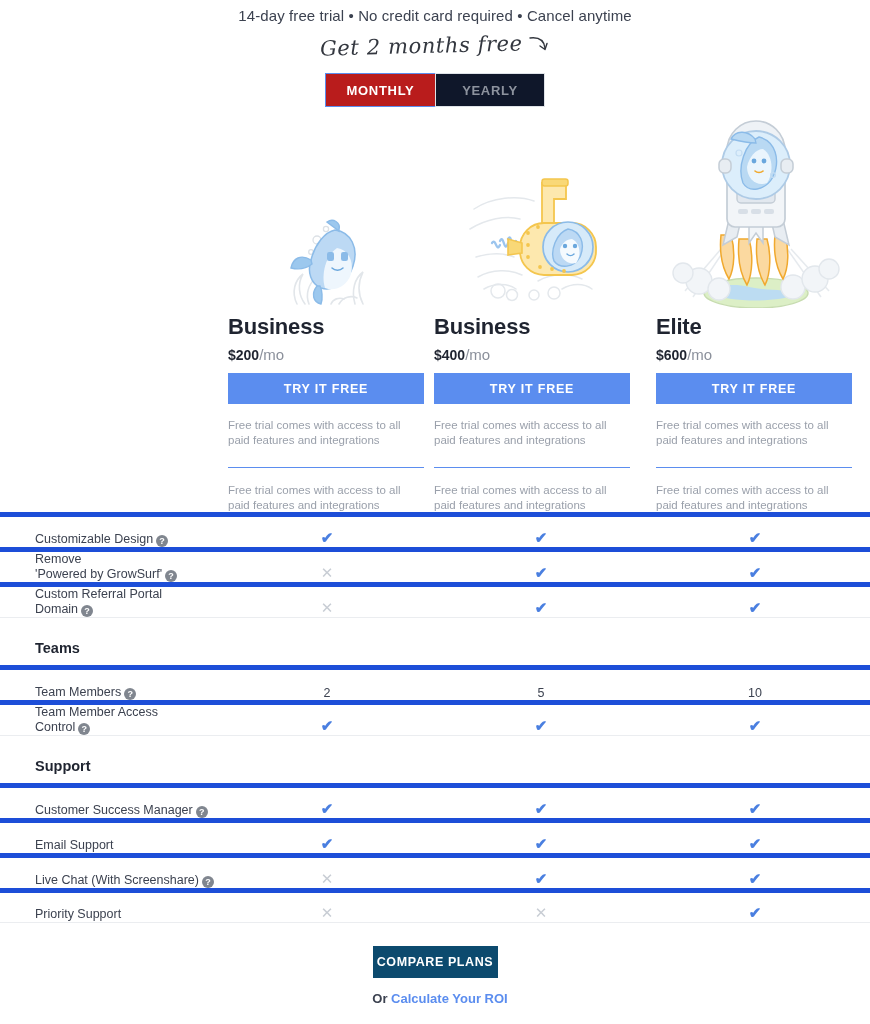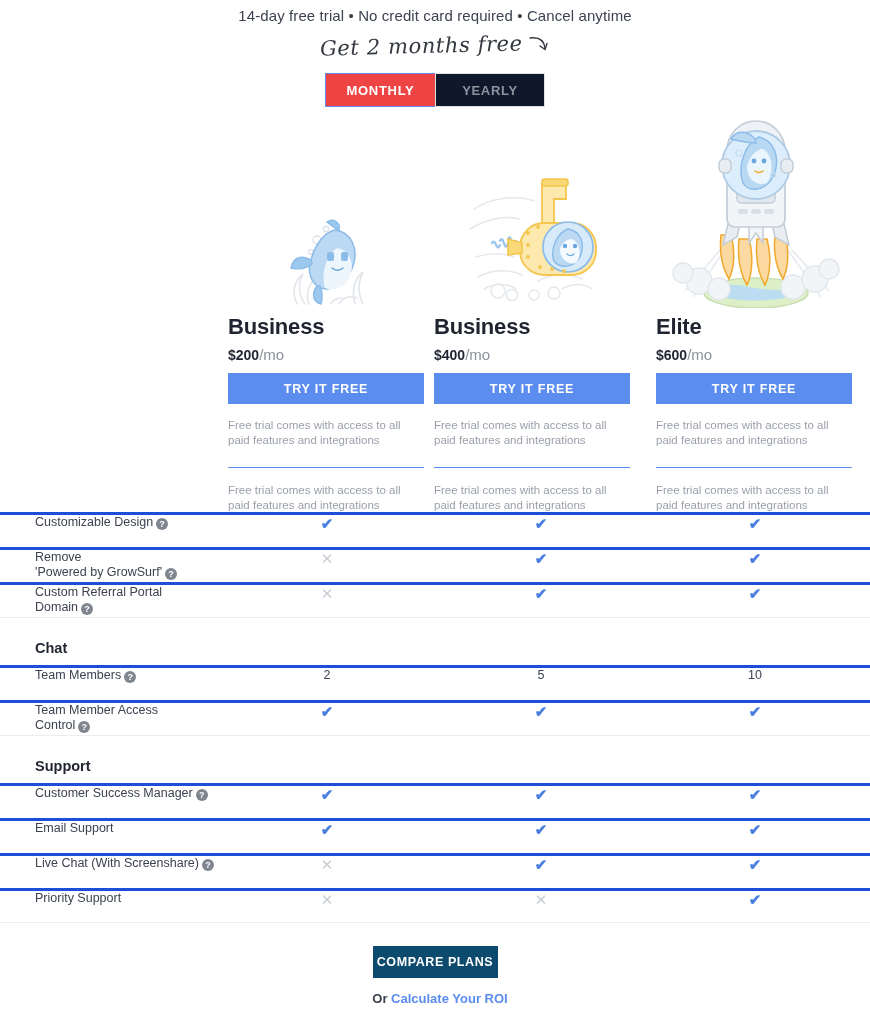--- a/index.html
+++ b/index.html
@@ -55,21 +55,21 @@
     letter-spacing: .7px;
     display: flex;
     align-items: center;
     justify-content: center;
     cursor: pointer;
     border: 1px solid #dfe3e8;
     background: #0f172a;
     color: #8d939e;
   }
   .toggle-btn.active {
-    background: #ef4444;
+    background: #b91c1c;
     border-color: #5b8def;
     color: #ffffff;
   }
   .toggle-btn:first-child { border-right: none; }
 
   
   .plans {
     position: absolute;
     top: 118px;
     left: 0;
@@ -133,22 +133,22 @@
   }
   .trial-note.ruled { border-bottom: 1.5px solid #5b8def; }
   .trial-note.second { margin-top: 15px; border-bottom: none; }
 
   
   .table { position: absolute; top: 512px; left: 0; width: 870px; }
 
   .trow {
     position: relative;
     display: flex;
-    align-items: flex-start;
-    border-top: 3px solid #1d4ed8;
+    align-items: flex-end;
+    border-top: 5px solid #1d4ed8;
     min-height: 35px;
     padding: 0;
   }
   .trow:last-child { border-bottom: 1px solid #ebedf0; }
 
   .tlabel {
     width: 300px;
     padding-left: 35px;
     font-size: 12.5px;
     line-height: 15px;
@@ -399,21 +399,21 @@
         <div class="tcell c1"><span class="cross">✕</span></div>
         <div class="tcell c2"><span class="check">✔</span></div>
         <div class="tcell c3"><span class="check">✔</span></div>
       </div>
       <div class="trow">
         <div class="tlabel">Custom Referral Portal<br>Domain<span class="help">?</span></div>
         <div class="tcell c1"><span class="cross">✕</span></div>
         <div class="tcell c2"><span class="check">✔</span></div>
         <div class="tcell c3"><span class="check">✔</span></div>
       </div>
-      <div class="section-head">Chat</div>
+      <div class="section-head">Teams</div>
       <div class="trow">
         <div class="tlabel">Team Members<span class="help">?</span></div>
         <div class="tcell c1">2</div>
         <div class="tcell c2">5</div>
         <div class="tcell c3">10</div>
       </div>
       <div class="trow">
         <div class="tlabel">Team Member Access<br>Control<span class="help">?</span></div>
         <div class="tcell c1"><span class="check">✔</span></div>
         <div class="tcell c2"><span class="check">✔</span></div>

